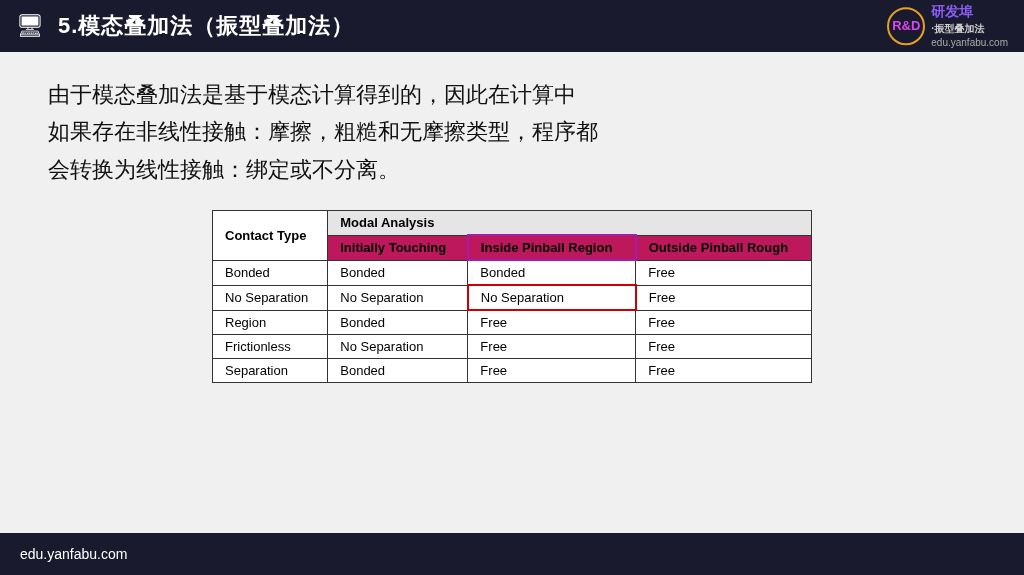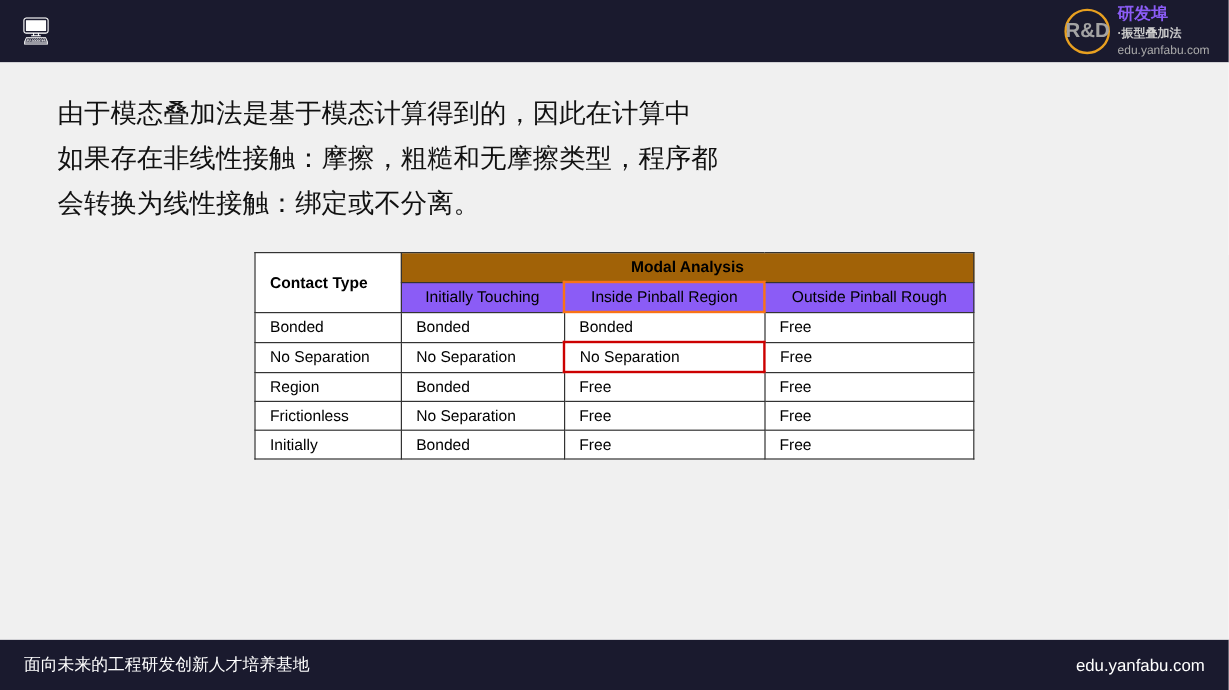--- a/index.html
+++ b/index.html
@@ -42,22 +42,22 @@
       gap: 6px;
     }
     .logo-circle {
       width: 38px;
       height: 38px;
       border-radius: 50%;
       border: 2px solid #e8a020;
       display: flex;
       align-items: center;
       justify-content: center;
-      color: #a3a3a3;
-      font-size: 17px;
+      color: #d946ef;
+      font-size: 13px;
       font-weight: bold;
     }
     .logo-text {
       color: #fff;
       font-size: 11px;
       line-height: 1.4;
     }
     .logo-text span {
       color: #8b5cf6;
       font-weight: bold;
@@ -113,29 +113,28 @@
       font-size: 13px;
       min-width: 600px;
     }
     #data-table th, #data-table td {
       border: 1px solid #333;
       padding: 4px 12px;
       text-align: left;
       white-space: nowrap;
     }
     #data-table .modal-header {
-      background: #a16207;
-      text-align: center;
+      background: #e5e5e5;
+      text-align: left;
       font-weight: bold;
       font-size: 13px;
     }
     #data-table .col-header {
-      background: #8b5cf6;
-      font-weight: normal;
-      text-align: center;
+      background: #be185d;
+      font-weight: bold;
     }
     #data-table .contact-type-header {
       background: #fff;
       font-weight: bold;
     }
     .highlighted-cell {
       border: 2px solid #cc0000 !important;
       background: #fff;
     }
 
@@ -156,20 +155,21 @@
     #footer .footer-right {
       color: #fff;
       font-size: 14px;
     }
   </style>
 </head>
 <body>
 
 <div id="header">
   <div class="monitor-icon">🖥</div>
+  <div class="title">5.模态叠加法（振型叠加法）</div>
   <div class="logo-area">
     <div class="logo-circle">
       <span>R&amp;D</span>
     </div>
     <div class="logo-text">
       <span>研发埠</span>
       <span style="color:#ccc; font-size:10px;">·振型叠加法</span>
       <span style="color:#aaa; font-size:10px; font-weight:normal;">edu.yanfabu.com</span>
     </div>
   </div>
@@ -182,21 +182,21 @@
 
   <div id="table-container">
     <table id="data-table">
       <thead>
         <tr>
           <th rowspan="2" class="contact-type-header">Contact Type</th>
           <th colspan="3" class="modal-header">Modal Analysis</th>
         </tr>
         <tr>
           <th class="col-header">Initially Touching</th>
-          <th class="col-header" style="border: 2px solid #f97316;">Inside Pinball Region</th>
+          <th class="col-header" style="border: 2px solid #a21caf;">Inside Pinball Region</th>
           <th class="col-header">Outside Pinball Rough</th>
         </tr>
       </thead>
       <tbody id="table-body">
       <tr>
             <td>Bonded</td>
             <td>Bonded</td>
             <td>Bonded</td>
             <td>Free</td>
           </tr>
@@ -212,26 +212,25 @@
             <td>Free</td>
             <td>Free</td>
           </tr>
           <tr>
             <td>Frictionless</td>
             <td>No Separation</td>
             <td>Free</td>
             <td>Free</td>
           </tr>
           <tr>
-            <td>Initially</td>
+            <td>Separation</td>
             <td>Bonded</td>
             <td>Free</td>
             <td>Free</td>
           </tr>
         </tbody>
     </table>
   </div>
 </div>
 
 <div id="footer">
-  <div class="footer-left">面向未来的工程研发创新人才培养基地</div>
   <div class="footer-right">edu.yanfabu.com</div>
 </div>
 
 </body></html>

